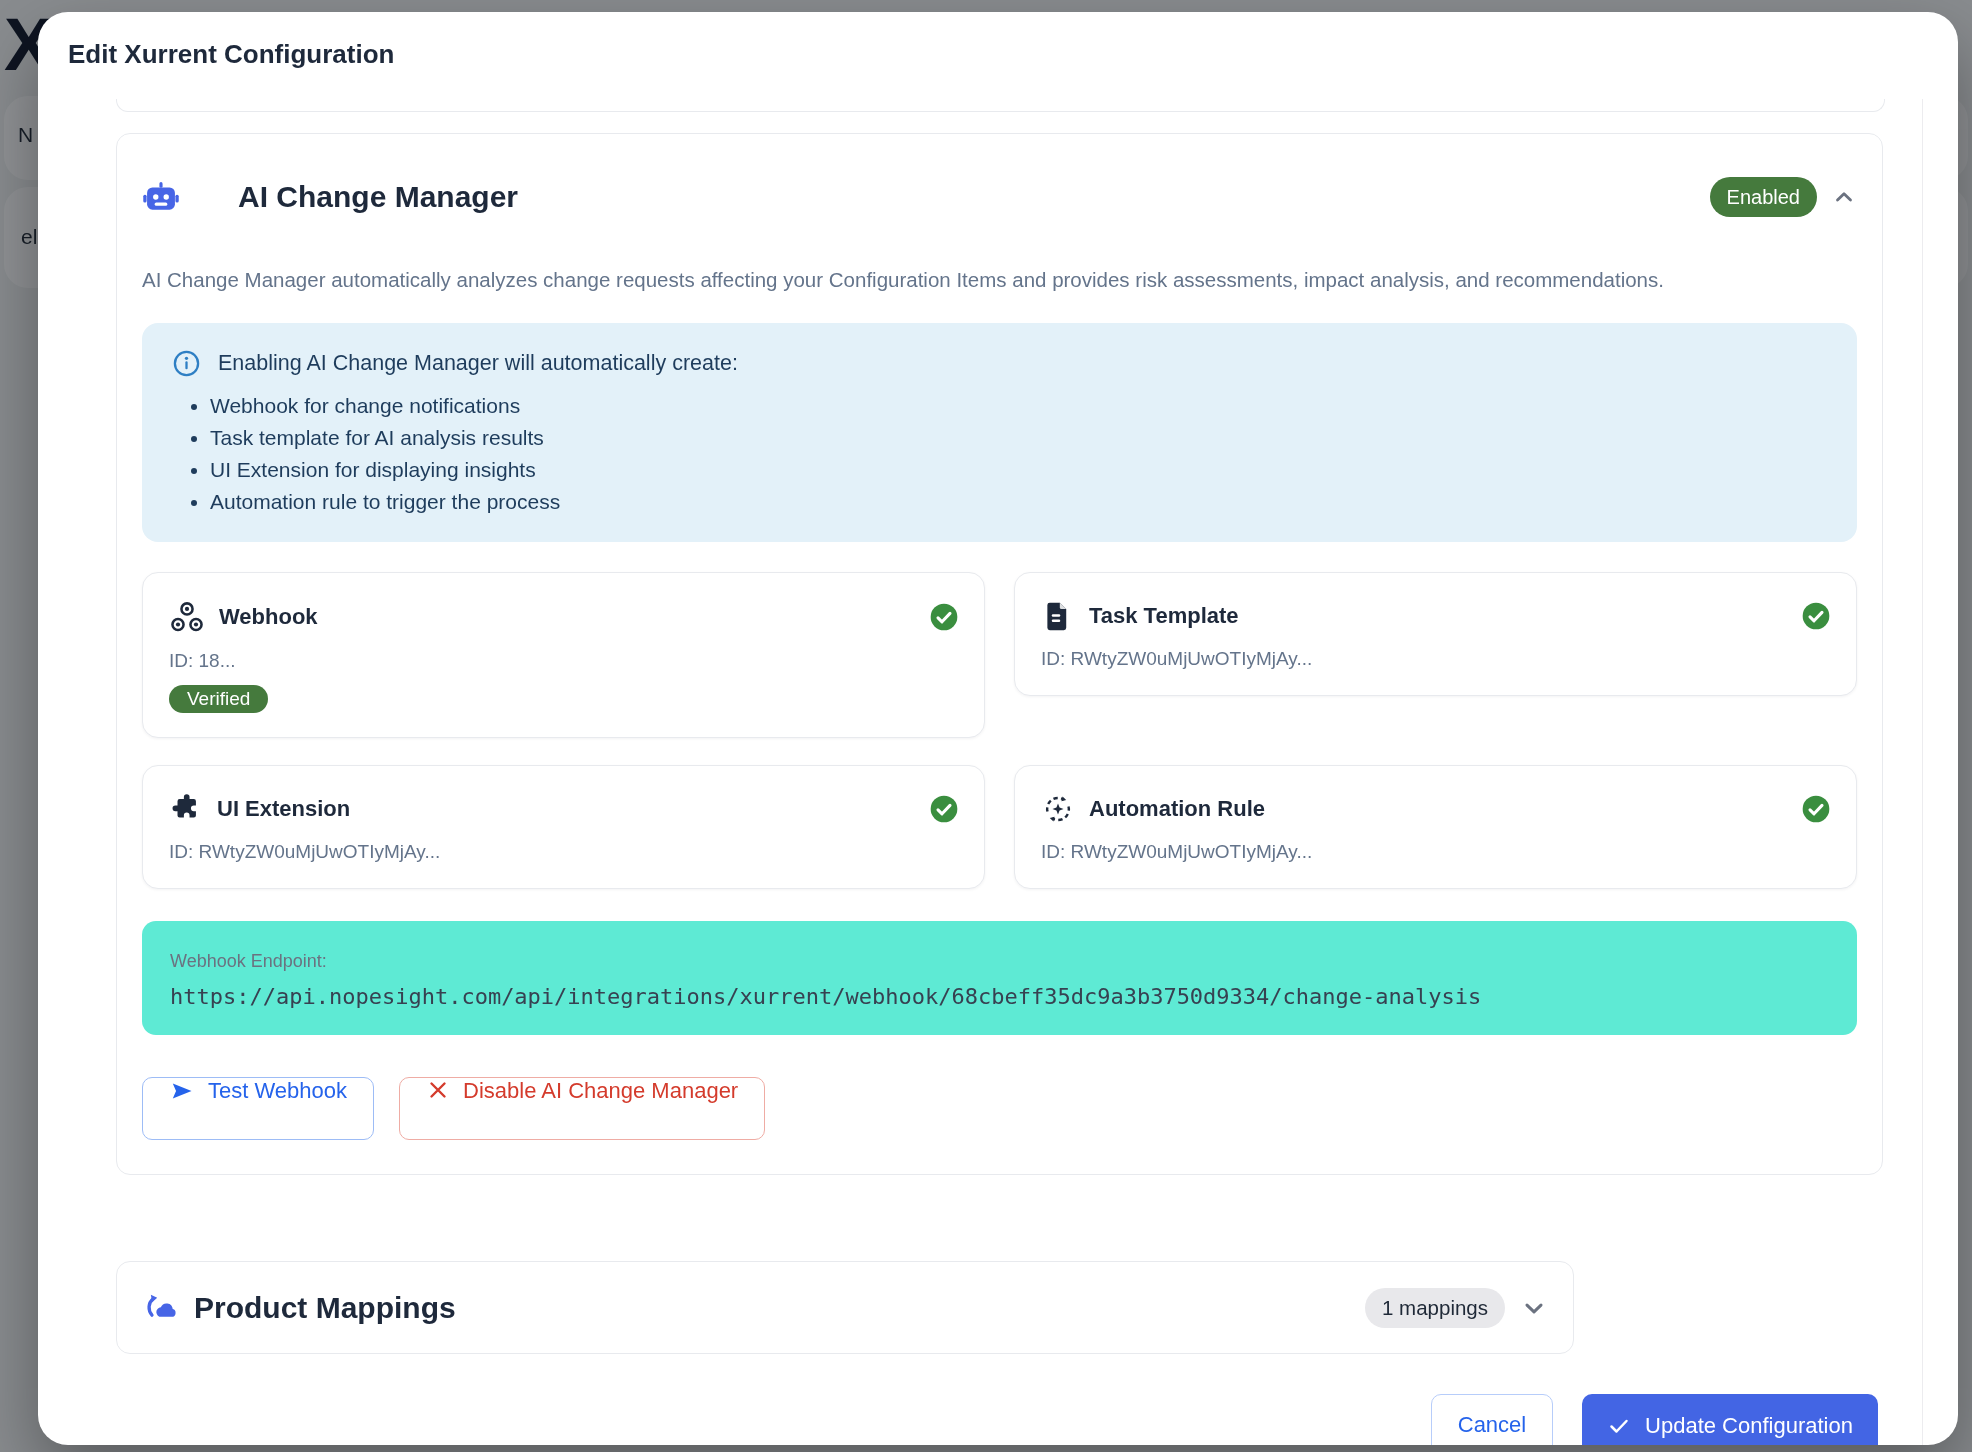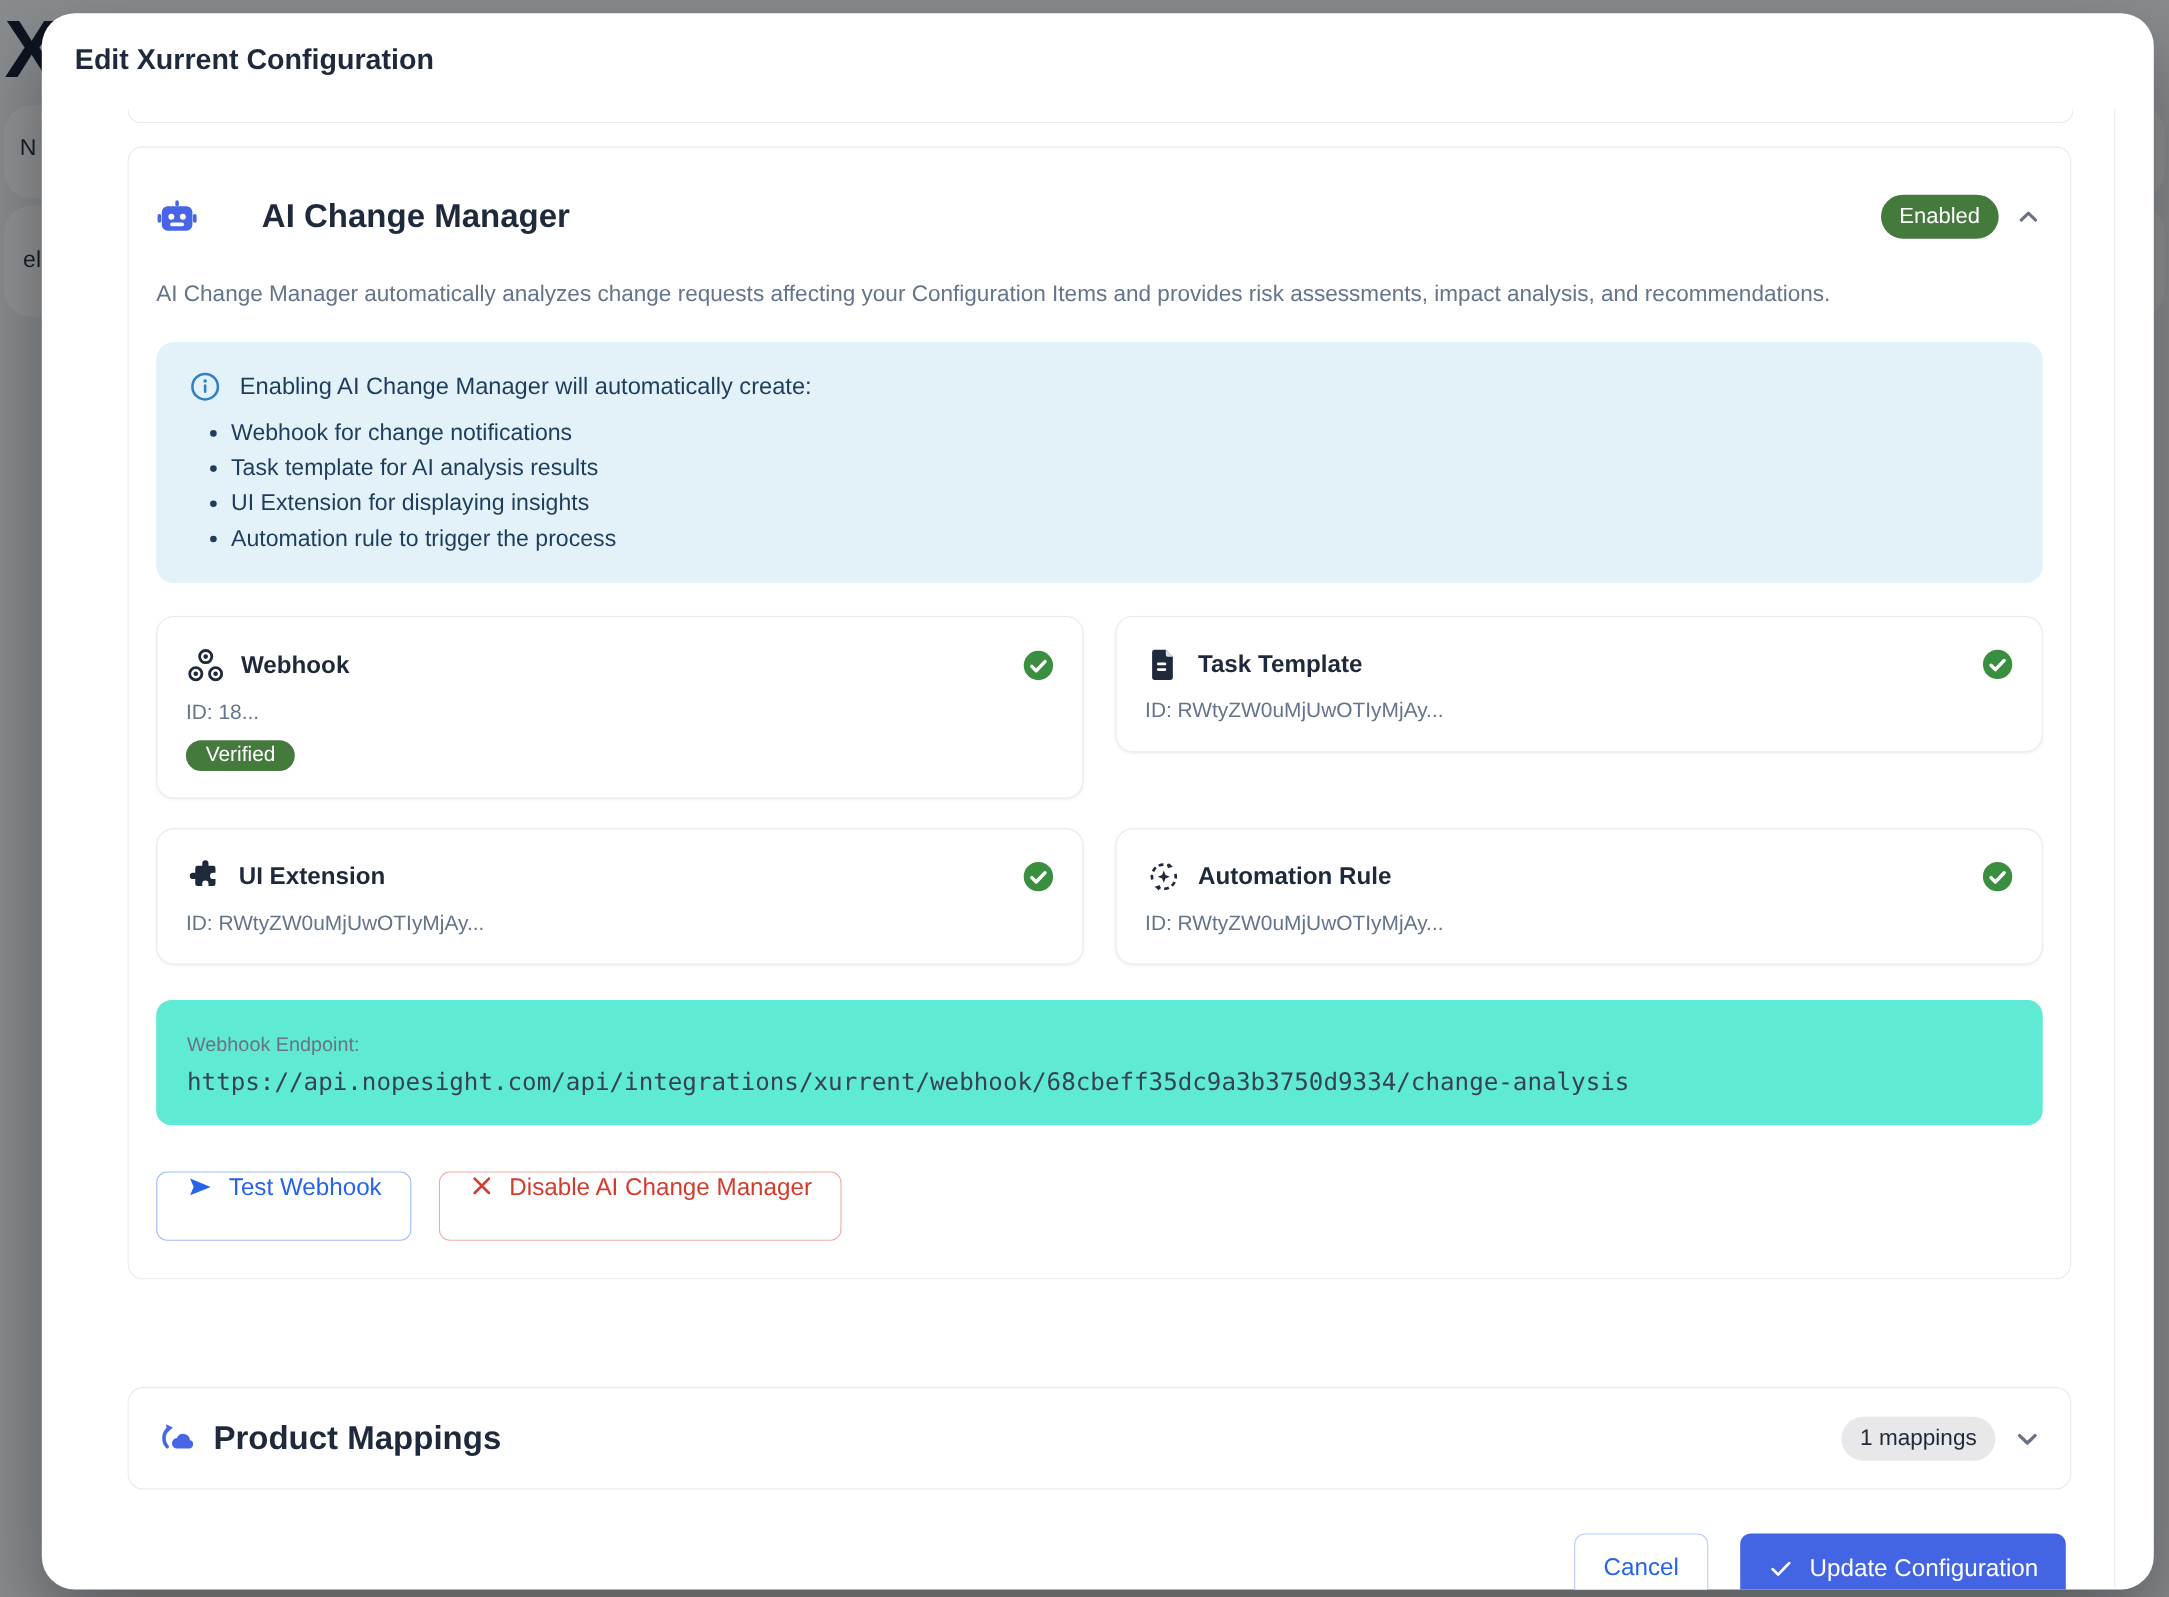--- a/index.html
+++ b/index.html
@@ -31,21 +31,21 @@
   .ai-card{
     position:absolute;left:78px;top:121px;width:1767px;box-sizing:border-box;
     border:1px solid #e8eaee;border-radius:14px;background:#fff;
     padding:0 25px 34px 25px;
   }
   .ai-header{margin-top:43px;height:40px;display:flex;align-items:center;gap:44px;}
   .ai-header .title{font-size:30px;font-weight:bold;color:#1e293b;margin-left:14px;}
   .ai-header .right{margin-left:auto;display:flex;align-items:center;gap:14px;}
   .pill-green{display:inline-flex;align-items:center;height:40px;padding:0 17px;
     background:#457a3d;color:#fff;font-size:20px;border-radius:21px;}
-  .ai-desc{margin-top:38px;font-size:20.5px;color:#64748b;line-height:26px;}
+  .ai-desc{margin-top:50px;font-size:20.5px;color:#64748b;line-height:26px;}
   .info-box{margin-top:30px;background:#e3f1f9;border-radius:16px;padding:26px 30px 24px 30px;box-sizing:border-box;}
   .info-head{display:flex;align-items:center;gap:17px;}
   .info-head .txt{font-size:21.5px;color:#1e3c5c;}
   .info-box ul{margin:12px 0 0 12px;padding-left:26px;}
   .info-box li{font-size:21px;color:#1e3c5c;line-height:32px;}
   .comp-label{margin-top:35px;font-size:20.5px;color:#374357;height:24px;}
   .comp-grid{margin-top:30px;display:grid;grid-template-columns:1fr 1fr;column-gap:29px;row-gap:27px;align-items:start;}
   .comp-card{border:1px solid #e8eaee;border-radius:16px;background:#fff;
     padding:26px 24px 24px 26px;box-shadow:0 1px 3px rgba(16,24,40,.05);}
   .comp-head{display:flex;align-items:center;}
@@ -56,21 +56,21 @@
     background:#457a3d;color:#fff;font-size:19px;border-radius:21px;}
   .endpoint{margin-top:32px;background:#5eead4;border-radius:14px;padding:30px 28px 26px 28px;box-sizing:border-box;}
   .endpoint .lbl{font-size:18px;color:#6b7280;}
   .endpoint .url{margin-top:12px;font-size:22px;color:#374151;font-family:"DejaVu Sans Mono",monospace;}
   .actions{margin-top:42px;display:flex;gap:25px;}
   .btn{display:inline-flex;align-items:flex-start;gap:13px;height:63px;padding:0 26px;
     border-radius:10px;background:#fff;font-size:22px;box-sizing:border-box;cursor:pointer;}
   .btn-test{border:1px solid #9dbcf6;color:#2563eb;}
   .btn-disable{border:1px solid #efaca4;color:#d43b2c;}
   
-  .pm-card{position:absolute;left:78px;top:1249px;width:1767px;height:93px;box-sizing:border-box;
+  .pm-card{position:absolute;left:78px;top:1249px;width:1458px;height:93px;box-sizing:border-box;
     border:1px solid #e8eaee;border-radius:14px;background:#fff;
     display:flex;align-items:center;padding:0 25px;}
   .pm-card .title{font-size:30px;font-weight:bold;color:#1e293b;margin-left:14px;}
   .pm-right{margin-left:auto;display:flex;align-items:center;gap:15px;}
   .pill-gray{display:inline-flex;align-items:center;height:40px;padding:0 17px;
     background:#e8e8eb;color:#1f2937;font-size:20.5px;border-radius:21px;}
   
   .footer{position:absolute;top:1382px;right:80px;display:flex;gap:29px;}
   .btn-cancel{width:122px;height:62px;border:1px solid #b7cdfa;border-radius:10px;background:#fff;
     color:#2563eb;font-size:22px;display:flex;align-items:center;justify-content:center;cursor:pointer;}

